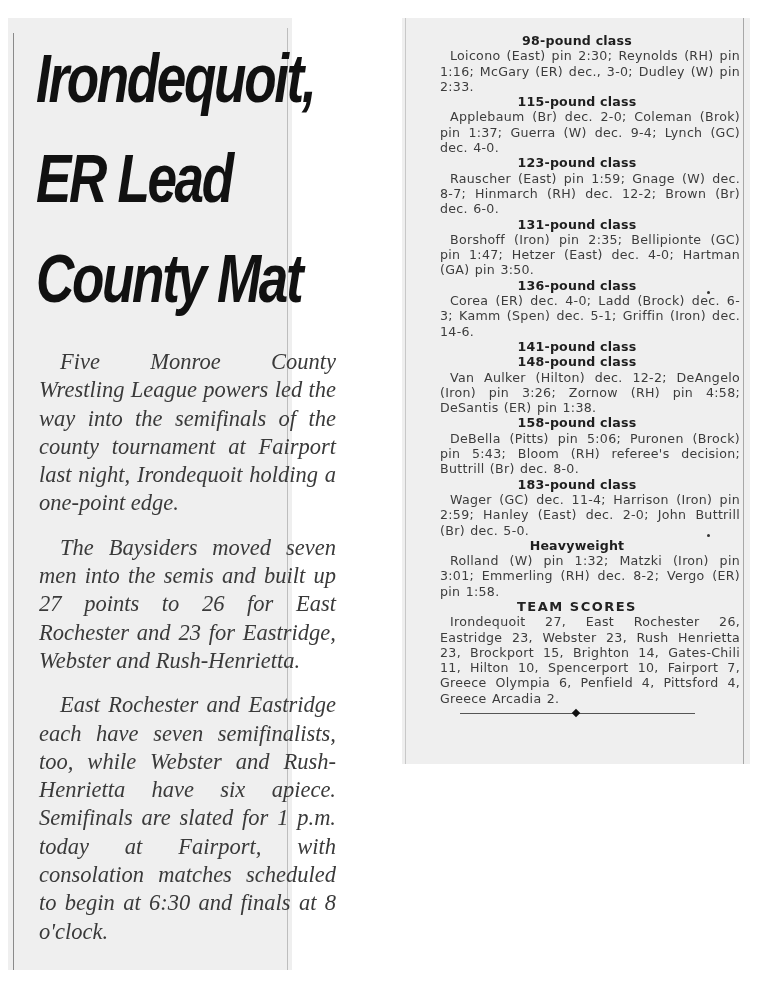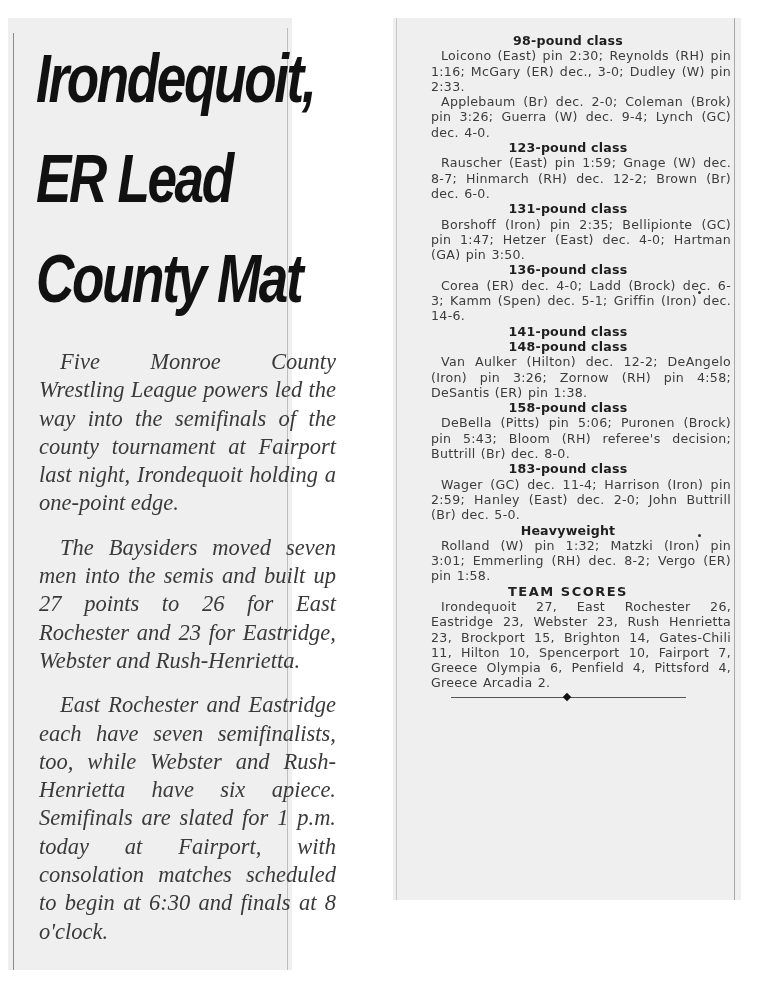--- a/index.html
+++ b/index.html
@@ -19,24 +19,24 @@
       box-sizing: border-box;
     }
     #left-panel {
       left: 8px;
       top: 18px;
       width: 284px;
       height: 952px;
       font-style: italic;
     }
     #right-panel {
-      left: 393px;
+      left: 402px;
       top: 18px;
       width: 348px;
-      height: 882px;
+      height: 746px;
     }
     .rule-v {
       position: absolute;
       width: 1px;
       background: #8a8a8a;
     }
     #left-rule-l { left: 5px; top: 15px; bottom: 0; }
     #left-rule-r { right: 4px; top: 10px; bottom: 0; background: #bdbdbd; }
     #right-rule-l { left: 3px; top: 0; bottom: 0; background: #c8c8c8; }
     #right-rule-r { right: 6px; top: 0; bottom: 0; background: #a8a8a8; }
@@ -156,21 +156,22 @@
 <div class="panel" id="right-panel">
   <div class="rule-v" id="right-rule-l"></div>
   <div class="rule-v" id="right-rule-r"></div>
 
   <div class="results">
     <div>
       <div class="class-head">98-pound class</div>
       <div class="class-body">Loicono (East) pin 2:30; Reynolds (RH) pin 1:16; McGary (ER) dec., 3-0; Dudley (W) pin 2:33.</div>
     </div>
     <div>
-      <div class="class-body">Applebaum (Br) dec. 2-0; Coleman (Brok) pin 3:26; Guerra (W) dec. 9-4; Lynch (GC) dec. 4-0.</div>
+      <div class="class-head">115-pound class</div>
+      <div class="class-body">Applebaum (Br) dec. 2-0; Coleman (Brok) pin 1:37; Guerra (W) dec. 9-4; Lynch (GC) dec. 4-0.</div>
     </div>
     <div>
       <div class="class-head">123-pound class</div>
       <div class="class-body">Rauscher (East) pin 1:59; Gnage (W) dec. 8-7; Hinmarch (RH) dec. 12-2; Brown (Br) dec. 6-0.</div>
     </div>
     <div>
       <div class="class-head">131-pound class</div>
       <div class="class-body">Borshoff (Iron) pin 2:35; Bellipionte (GC) pin 1:47; Hetzer (East) dec. 4-0; Hartman (GA) pin 3:50.</div>
     </div>
     <div>

